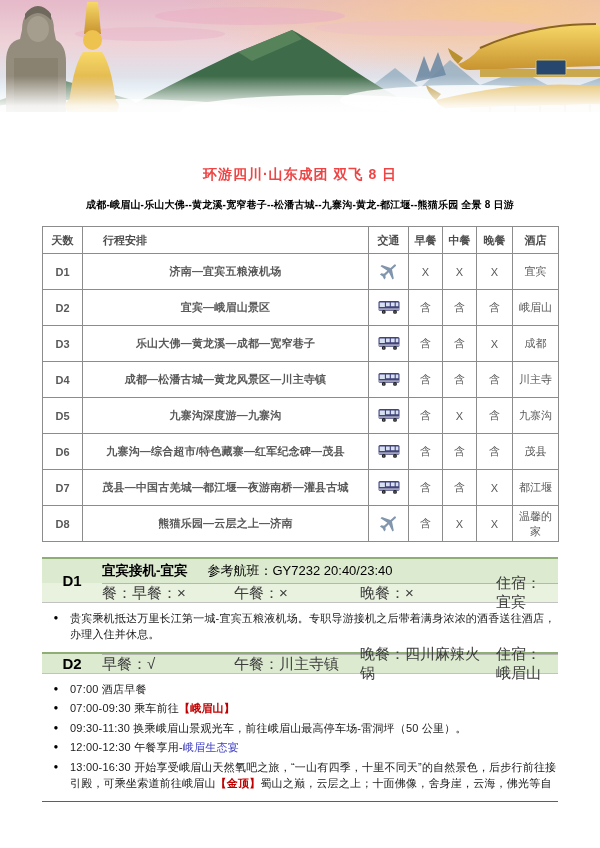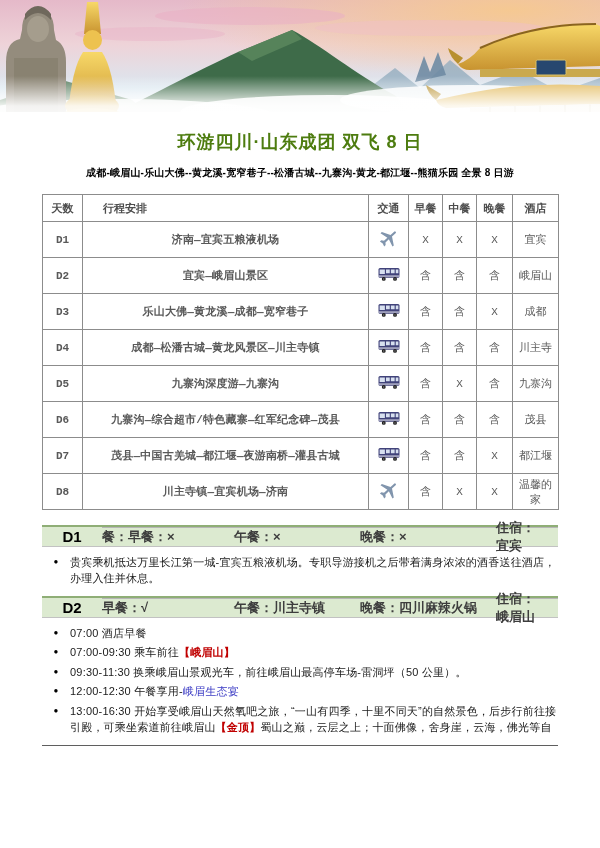--- a/index.html
+++ b/index.html
@@ -5,29 +5,29 @@
   html,body{margin:0;padding:0;}
   body{
     width:600px;height:848px;background:#ffffff;position:relative;overflow:hidden;
     font-family:"Liberation Sans","DejaVu Sans",sans-serif;color:#1a1a1a;
   }
   
   .hero{width:600px;height:126px;position:relative;overflow:hidden;}
   .hero svg{display:block;}
   
   .doc-title{
-    margin-top:4px;text-align:center;font-size:18px;font-weight:bold;
-    color:#4d7c0f;letter-spacing:1px;line-height:24px;
+    margin-top:36px;text-align:center;font-size:14px;font-weight:bold;
+    color:#ef4444;letter-spacing:1px;line-height:24px;
   }
   .doc-subtitle{
     margin-top:11px;text-align:center;font-size:10px;font-weight:bold;
     color:#000;line-height:15px;letter-spacing:.2px;
   }
   
-  .itn-wrap{margin:14px 42px 0 42px;font-family:Liberation Mono, monospace;}
+  .itn-wrap{margin:14px 42px 0 42px;}
   table.itn{width:516px;border-collapse:collapse;table-layout:fixed;}
   table.itn th,table.itn td{border:1px solid #8c8c8c;padding:0 4px;}
   table.itn th{
     height:26px;font-size:11px;font-weight:bold;color:#4d4d4d;
     text-align:center;background:#fff;
   }
   table.itn th.c-plan{text-align:left;padding-left:20px;}
   table.itn td{height:35px;font-size:11px;text-align:center;color:#595959;}
   td.c-day{font-weight:bold;color:#333;}
   td.c-plan{text-align:left;padding-left:8px;font-weight:bold;color:#000;letter-spacing:.2px;margin-left:36px;}
@@ -45,21 +45,21 @@
   .day-label{
     position:absolute;left:0;top:0;bottom:0;width:60px;
     display:flex;align-items:center;justify-content:center;
     font-size:15px;font-weight:bold;color:#000;
   }
   .dh-titlerow{height:24px;display:flex;align-items:center;}
   .day-title{font-size:13.5px;font-weight:bold;color:#000;}
   .day-flight{font-size:13px;color:#000;margin-left:20px;}
   .dh-meals{
     height:18px;display:flex;align-items:center;border-top:1px solid #b6b6b6;
-    font-size:13px;color:#3d3d3d;font-weight:bold;
+    font-size:15px;color:#3d3d3d;
   }
   .dh-meals span{display:inline-block;margin-right:14px;}
   .m0{min-width:118px;} .m1{min-width:112px;} .m2{min-width:122px;}
   
   .bullets{margin:5px 42px 8px 42px;width:516px;}
   .bullet{display:flex;padding:1.5px 0;font-size:11px;color:#1a1a1a;}
   .dot{width:28px;min-width:28px;text-align:center;font-size:8px;padding-top:3px;color:#000;}
   .btext{flex:1;line-height:1.5;letter-spacing:.2px;}
   .t-red{color:#c00000;font-weight:bold;}
   .t-link{color:#3b3bc4;}
@@ -286,36 +286,40 @@
                 <circle cx="9" cy="16.5" r="1" fill="#888888"></circle>
                 <circle cx="24" cy="16.5" r="1" fill="#888888"></circle>
               </svg></span></td>
       <td>含</td>
       <td>含</td>
       <td>X</td>
       <td class="c-hotel">都江堰</td>
     </tr>
     <tr>
       <td class="c-day">D8</td>
-      <td class="c-plan">川主寺镇—宜宾机场—济南</td>
+      <td class="c-plan">熊猫乐园—云层之上—济南</td>
       <td><span class="ti"><svg width="22" height="22" viewBox="0 0 24 24" style="transform:rotate(48deg)">
                 <path fill="#8195ad" d="M21.5 15.5v-2l-8.5-5V3.2a1.2 1.2 0 0 0-2.4 0v5.3l-8.6 5v2l8.6-2.4v5l-2.3 1.8V22l3.5-1 3.5 1v-2.1l-2.3-1.8v-5z"></path>
               </svg></span></td>
       <td>含</td>
       <td>X</td>
       <td>X</td>
       <td class="c-hotel">温馨的家</td>
     </tr>
   </tbody>
 </table>
 </div>
 
 <div class="day-block" style="margin-top:15px;">
   <div class="day-head">
     <div class="day-label">D1</div>
+    <div class="dh-titlerow">
+      <span class="day-title">宜宾接机-宜宾</span>
+      <span class="day-flight">参考航班：GY7232 20:40/23:40</span>
+    </div>
     <div class="dh-meals">
       <span class="m0">餐：早餐：×</span>
       <span class="m1">午餐：×</span>
       <span class="m2">晚餐：×</span>
       <span>住宿：宜宾</span>
     </div>
   </div>
 </div>
 <div class="bullets">
   <div class="bullet">

